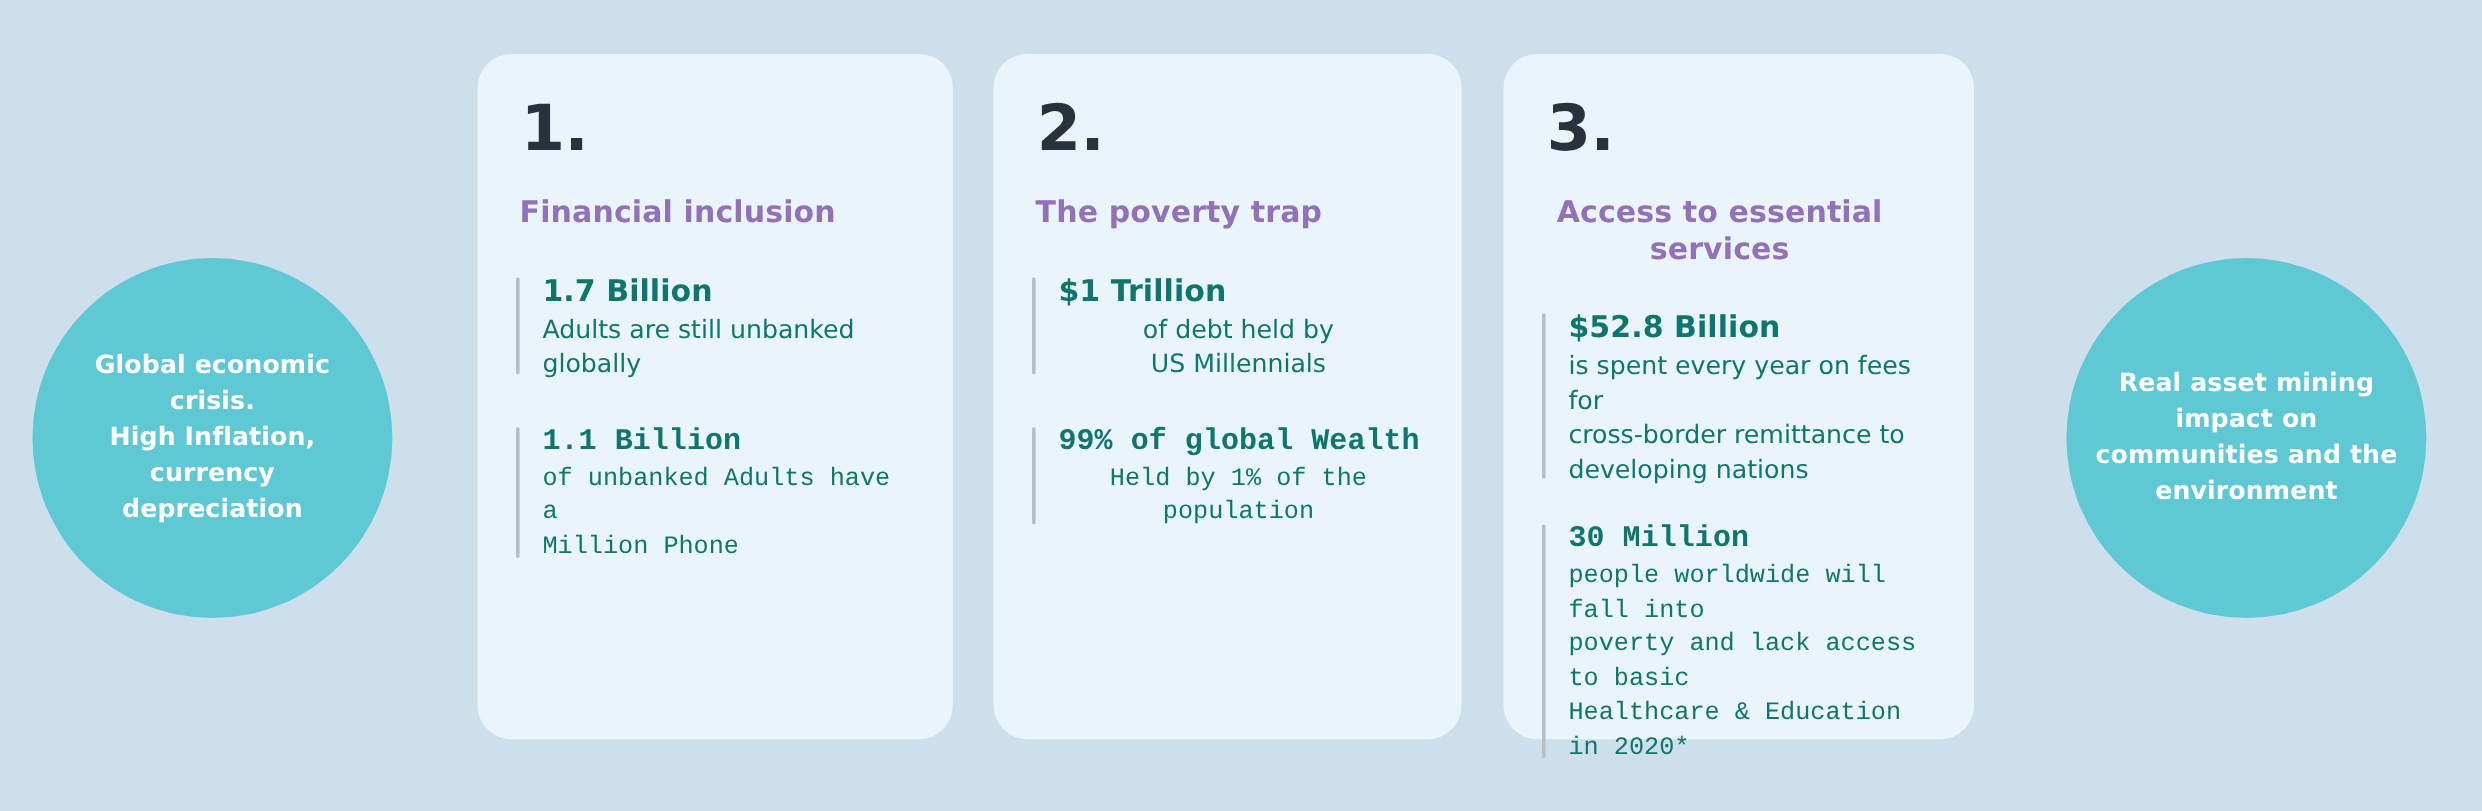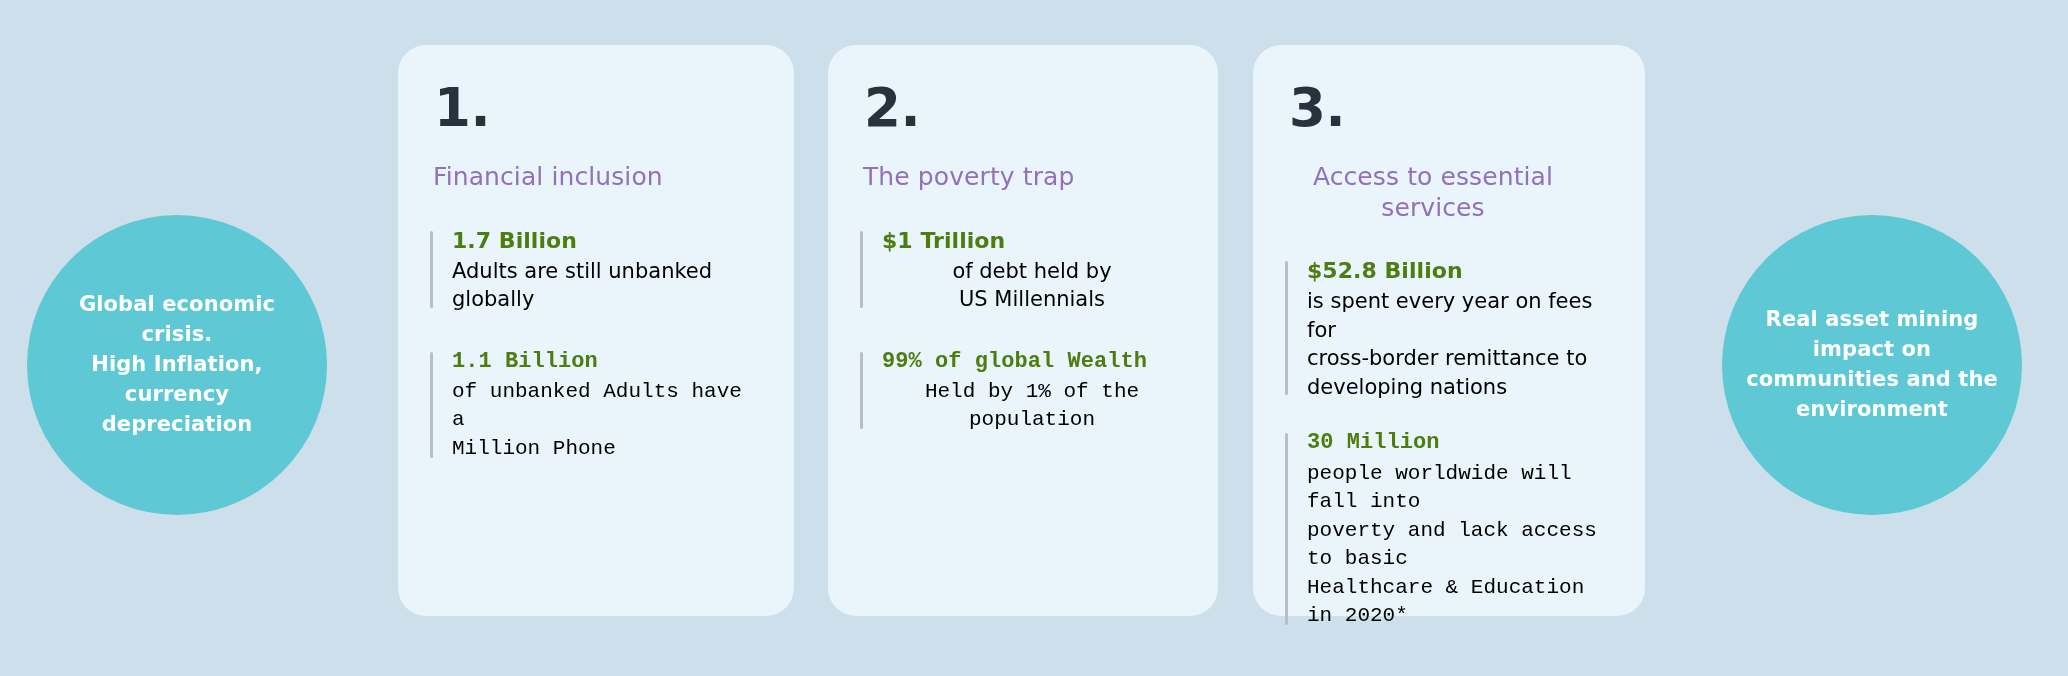--- a/index.html
+++ b/index.html
@@ -76,21 +76,21 @@
     font-size: 53px;
     font-weight: bold;
     line-height: 1;
     letter-spacing: -0.5px;
     margin: 10px 0 0 4px;
   }
 
   .card-title {
     color: #9271b8;
     font-size: 25px;
-    font-weight: normal;
+    font-weight: bold;
     line-height: 1.22;
     letter-spacing: 0.1px;
     margin: 28px 0 0 3px;
     max-width: 310px;
   }
 
   .stats {
     margin-top: 34px;
   }
 
@@ -105,30 +105,30 @@
     position: absolute;
     left: 0;
     top: 4px;
     bottom: 6px;
     width: 3px;
     background: #b9bec4;
     border-radius: 2px;
   }
 
   .stat-value {
-    color: #4d7c0f;
-    font-size: 22px;
+    color: #0f766e;
+    font-size: 25px;
     font-weight: bold;
     line-height: 1.28;
     letter-spacing: 0.05px;
     margin-bottom: 2px;
   }
 
   .stat-desc {
-    color: #000000;
+    color: #0f766e;
     font-size: 21px;
     font-weight: normal;
     line-height: 1.36;
     white-space: pre-line;
   }
 
   
   #card-1 .stat-desc { max-width: 300px; }
   #card-2 .stat-desc { max-width: 300px; text-align: center; }
   #card-3 .stat-desc { max-width: 330px; }

